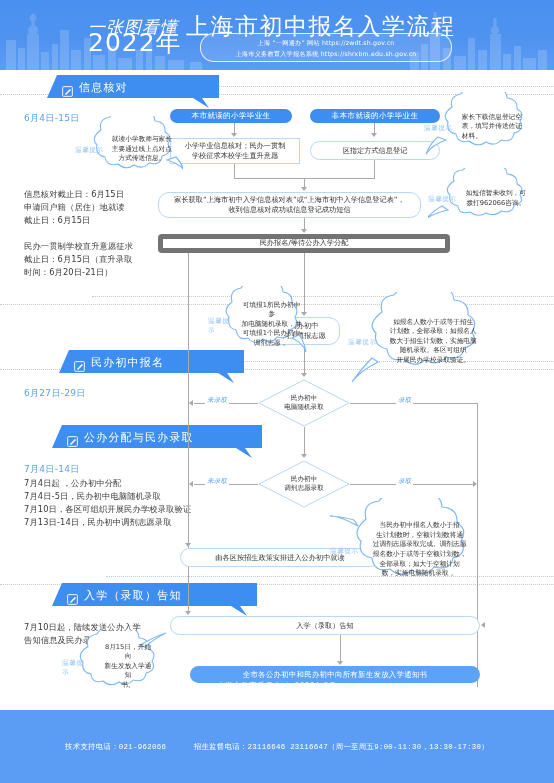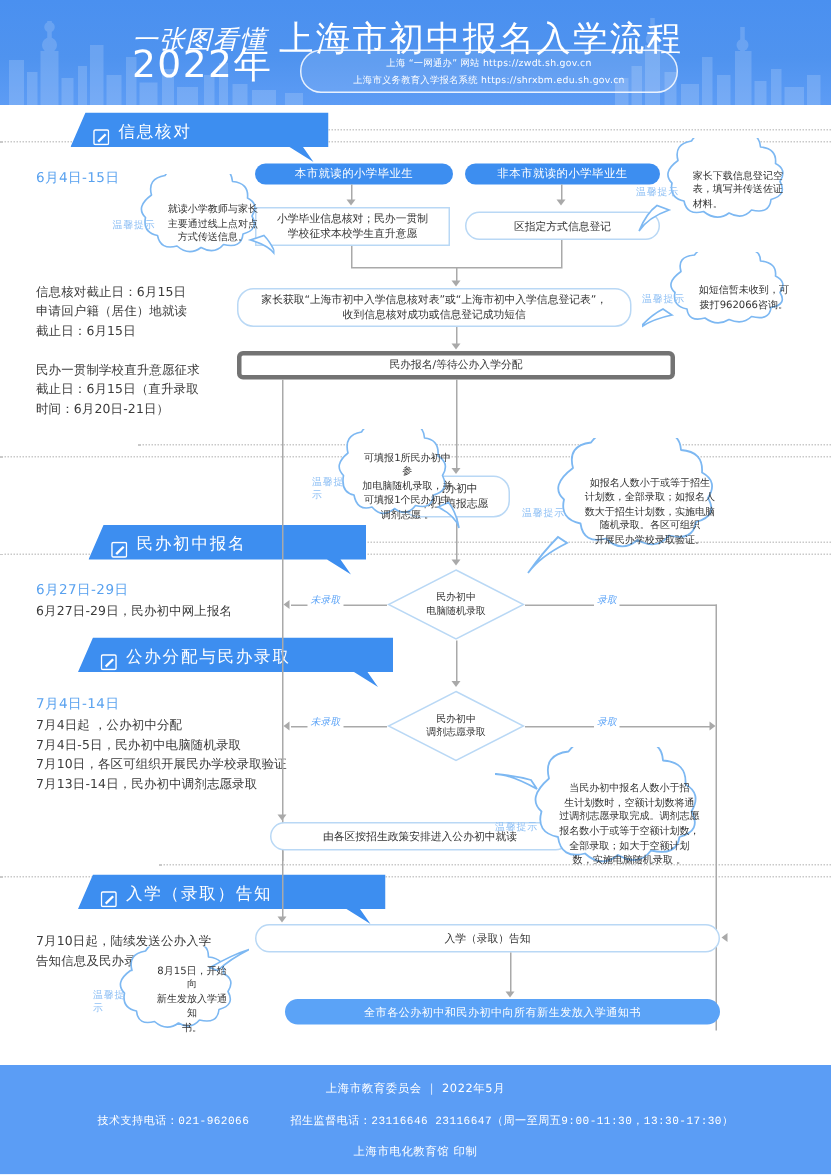--- a/index.html
+++ b/index.html
@@ -70,21 +70,21 @@
   }
   .box-out{
     background:#ffffff;border:1px solid #b9d8f5;color:#333;
     font-size:7.2px;line-height:10px;
   }
   .box-round{
     background:#ffffff;border:1px solid #b9d8f5;color:#333;border-radius:11px;
     font-size:7.2px;line-height:10px;
   }
   .box-soft{
-    background:#ffffff;border:3px solid #737373;color:#333;border-radius:4px;
+    background:#ffffff;border:5px solid #737373;color:#333;border-radius:4px;
     font-size:7.2px;line-height:10.5px;text-align:right;
   }
 
   
   .diamond{
     position:absolute;
   }
   .diamond .dtext{
     position:absolute;left:0;top:0;width:100%;height:100%;
     display:flex;flex-direction:column;align-items:center;justify-content:center;
@@ -128,21 +128,21 @@
   }
   .cloud .c-text{
     color:#333;font-size:6.7px;line-height:9.6px;text-align:center;
     padding:0 10px;box-sizing:border-box;
   }
 
   
   .footer{
     position:absolute;left:0;top:710px;width:554px;height:73px;
     background:#5b9df5;color:#fff;
-    display:flex;flex-direction:column;align-items:center;justify-content:center;
+    display:flex;flex-direction:column;align-items:center;justify-content:center;gap:40px;
   }
   .footer .f1{font-size:7.6px;letter-spacing:.4px;margin-bottom:11px;}
   .footer .f2{font-size:7.4px;letter-spacing:.3px;margin-bottom:11px;font-family:Liberation Mono, monospace;}
   .footer .f2 .sp{display:inline-block;width:18px;}
   .footer .f3{font-size:7.6px;letter-spacing:.4px;}
 
   .bgwrap{position:absolute;left:0;top:70px;width:554px;height:640px;background:#fff;}
 </style>
 </head>
 <body>
@@ -245,21 +245,20 @@
         <span style="width:11px;height:11px;margin-right:6px;display:inline-block;">
           <svg width="11" height="11" viewBox="0 0 12 12">
             <rect x="0.7" y="0.7" width="10.6" height="10.6" rx="1" fill="none" stroke="#ffffff" stroke-width="1"></rect>
             <path d="M3.2 8.6 L8.6 3.2 L9.8 4.4 L4.4 9.8 Z" fill="#ffffff"></path>
           </svg>
         </span>
         <span style="color:#fff;font-size:11px;letter-spacing:1.2px;">民办初中报名</span>
       </div>
     </div>
     <div class="datehead" style="left:24px;top:317px;">6月27日-29日</div>
-    <div class="ltext" style="left:24px;top:331px;width:170px;white-space:pre-line;">6月27日-29日，民办初中网上报名</div>
 
     <div>
       <svg style="position:absolute;left:52px;top:355px;" width="210" height="34" viewBox="0 0 210 34">
         <path d="M10,0 L210,0 L210,23 L193,23 L200,33 L184,23 L0,23 Z" fill="#3d8ef0"></path>
       </svg>
       <div style="position:absolute;left:67px;top:360px;display:flex;align-items:center;">
         <span style="width:11px;height:11px;margin-right:6px;display:inline-block;">
           <svg width="11" height="11" viewBox="0 0 12 12">
             <rect x="0.7" y="0.7" width="10.6" height="10.6" rx="1" fill="none" stroke="#ffffff" stroke-width="1"></rect>
             <path d="M3.2 8.6 L8.6 3.2 L9.8 4.4 L4.4 9.8 Z" fill="#ffffff"></path>
@@ -284,21 +283,21 @@
             <rect x="0.7" y="0.7" width="10.6" height="10.6" rx="1" fill="none" stroke="#ffffff" stroke-width="1"></rect>
             <path d="M3.2 8.6 L8.6 3.2 L9.8 4.4 L4.4 9.8 Z" fill="#ffffff"></path>
           </svg>
         </span>
         <span style="color:#fff;font-size:11px;letter-spacing:1.2px;">入学（录取）告知</span>
       </div>
     </div>
     <div class="ltext" style="left:24px;top:551px;width:160px;white-space:pre-line;">7月10日起，陆续发送公办入学
 告知信息及民办录取告知短信</div>
 
-    <div class="node pill-blue" style="left:170px;top:39px;width:132px;height:14px;">本市就读的小学毕业生</div>
+    <div class="node pill-blue" style="left:170px;top:39px;width:122px;height:14px;">本市就读的小学毕业生</div>
     <div class="node pill-blue" style="left:310px;top:39px;width:130px;height:14px;">非本市就读的小学毕业生</div>
 
     <div class="ln lnv" style="left:234px;top:53px;height:11px;"></div>
     <div class="arrow-d" style="left:231px;top:63px;"></div>
     <div class="ln lnv" style="left:374px;top:53px;height:11px;"></div>
     <div class="arrow-d" style="left:371px;top:63px;"></div>
 
     <div class="node box-out" style="left:170px;top:68px;width:130px;height:26px;white-space:pre-line;">小学毕业信息核对；民办一贯制
 学校征求本校学生直升意愿</div>
     <div class="node box-round" style="left:310px;top:71px;width:130px;height:19px;">区指定方式信息登记</div>

